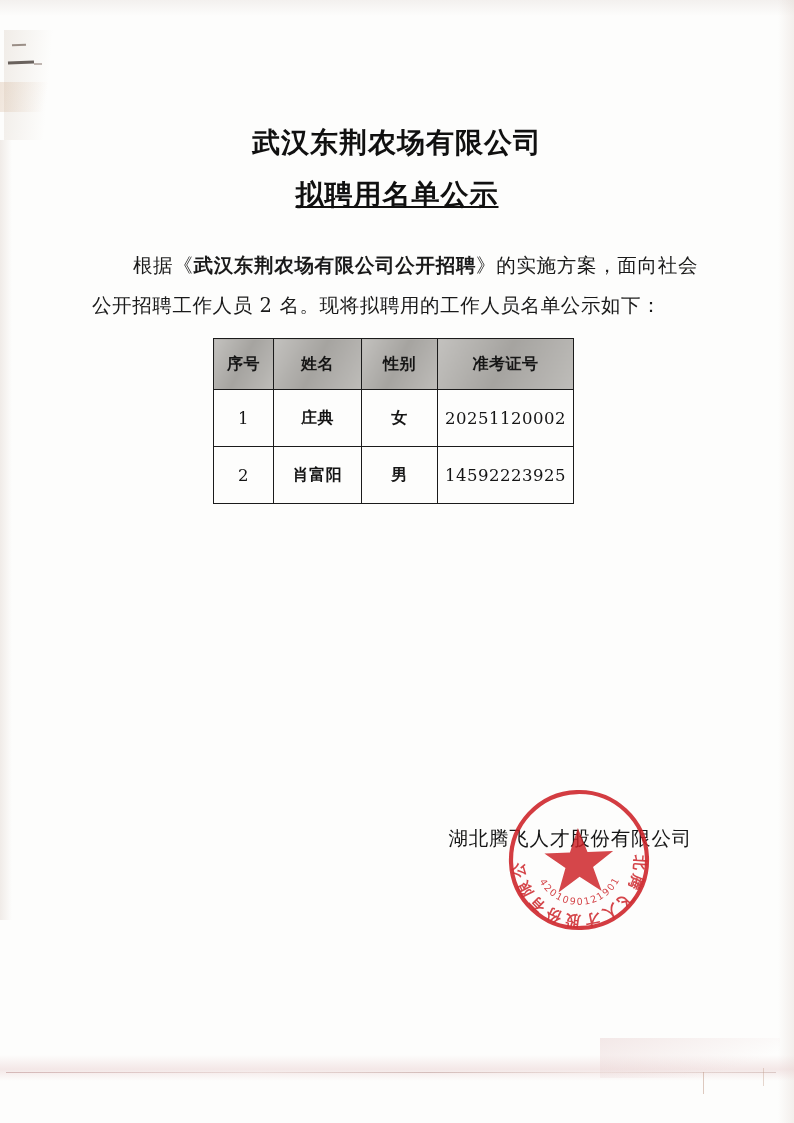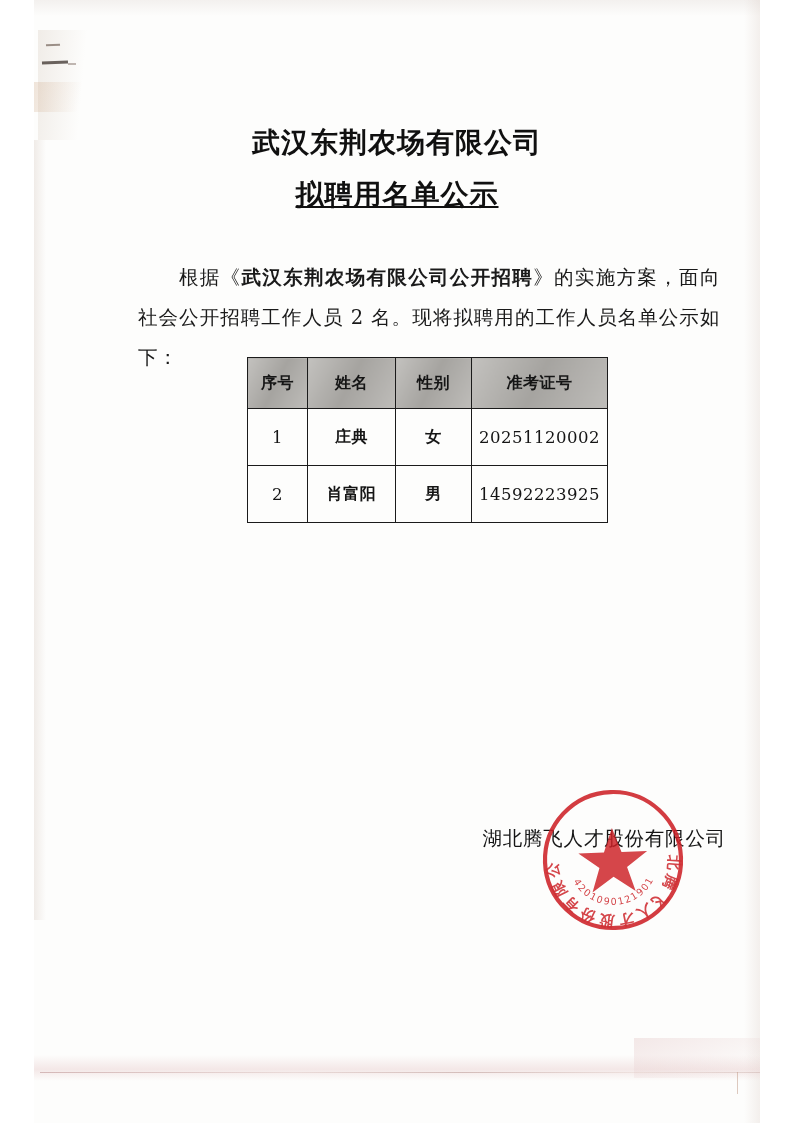--- a/index.html
+++ b/index.html
@@ -2,21 +2,21 @@
 <html><head>
 <meta charset="utf-8">
 <style>
   html, body {
     margin: 0;
     padding: 0;
     background: #ffffff;
   }
   #page {
     position: relative;
-    width: 726px;
+    width: 794px;
     height: 1123px;
     margin: 0 auto;
     background: #fdfdfc;
     overflow: hidden;
     font-family: "DejaVu Serif", "Liberation Serif", serif;
     color: #141414;
   }
 
   
   .scan-noise {
@@ -104,32 +104,32 @@
   .body-block {
     position: absolute;
     left: 88px;
     width: 614px;
     font-size: 19.5px;
     line-height: 40px;
     color: #1a1a1a;
     letter-spacing: 0.6px;
     text-align: justify;
   }
-  .body-block p { margin: 16px; }
+  .body-block p { margin: 4px; }
   .indent { text-indent: 2.1em; }
   .emph-book { font-weight: bold; }
 
   #para-intro  { top: 242px; }
   #para-notice { top: 560px; }
 
   
   #name-table {
     position: absolute;
     left: 213px;
-    top: 357px;
+    top: 338px;
     width: 360px;
     border-collapse: collapse;
     table-layout: fixed;
     font-size: 16px;
     border-radius: 20px;
   }
   #name-table td {
     border: 1.4px solid #1b1b1b;
     text-align: center;
     color: #151515;

